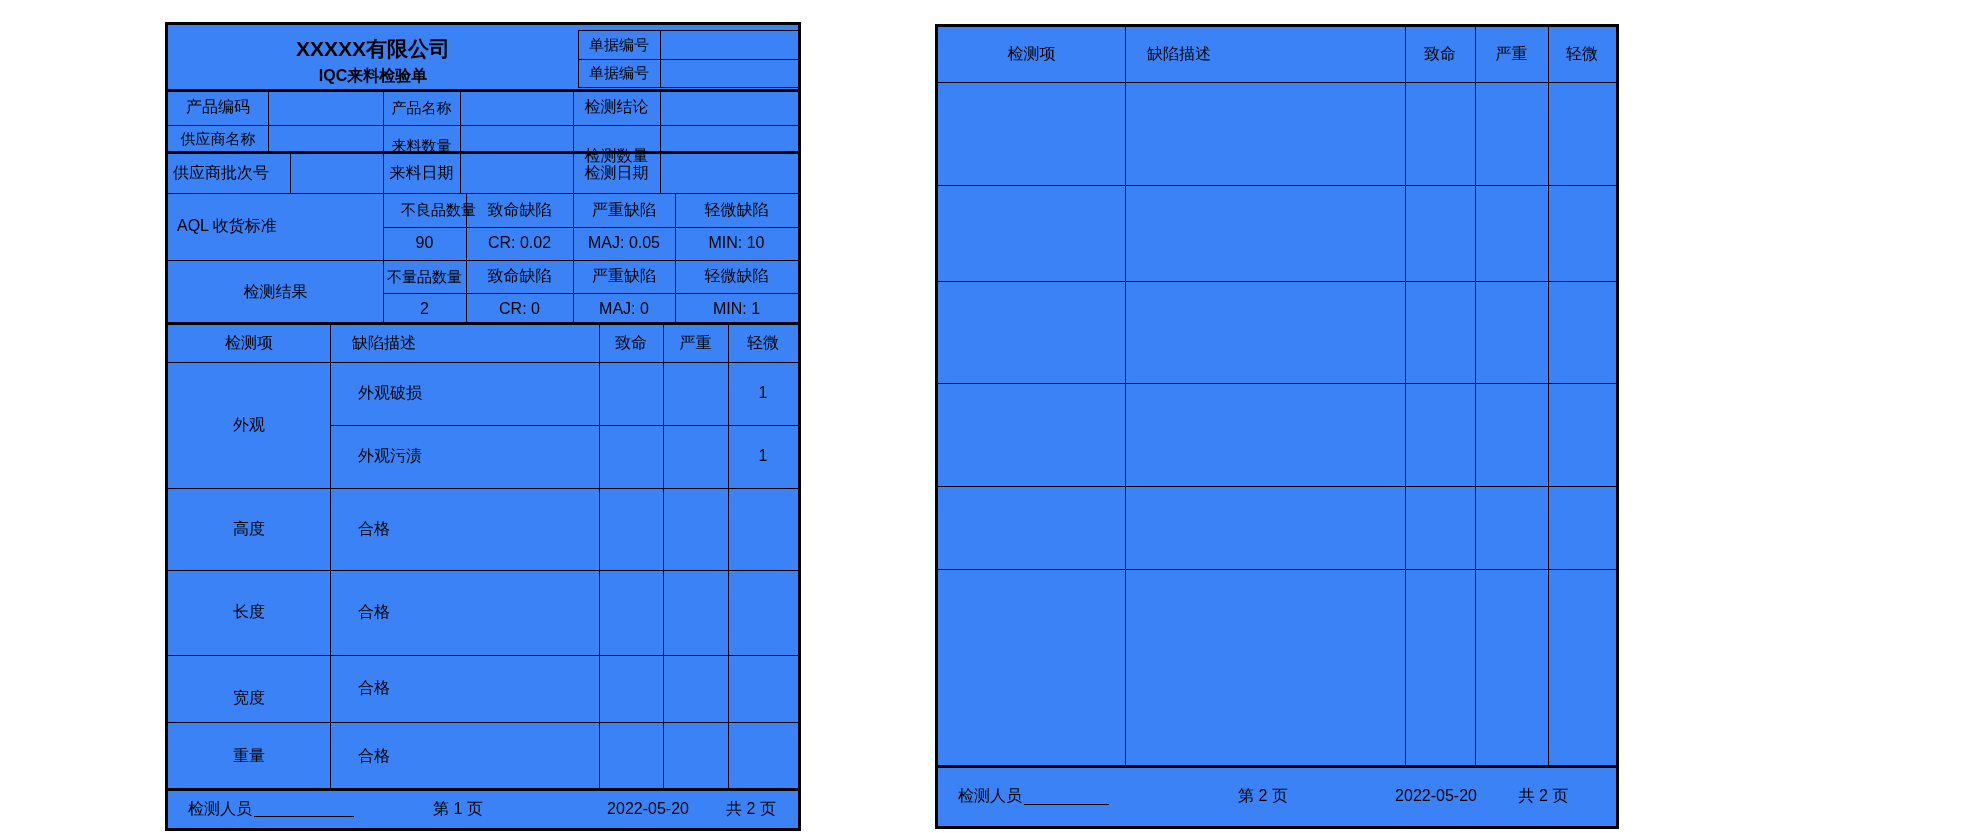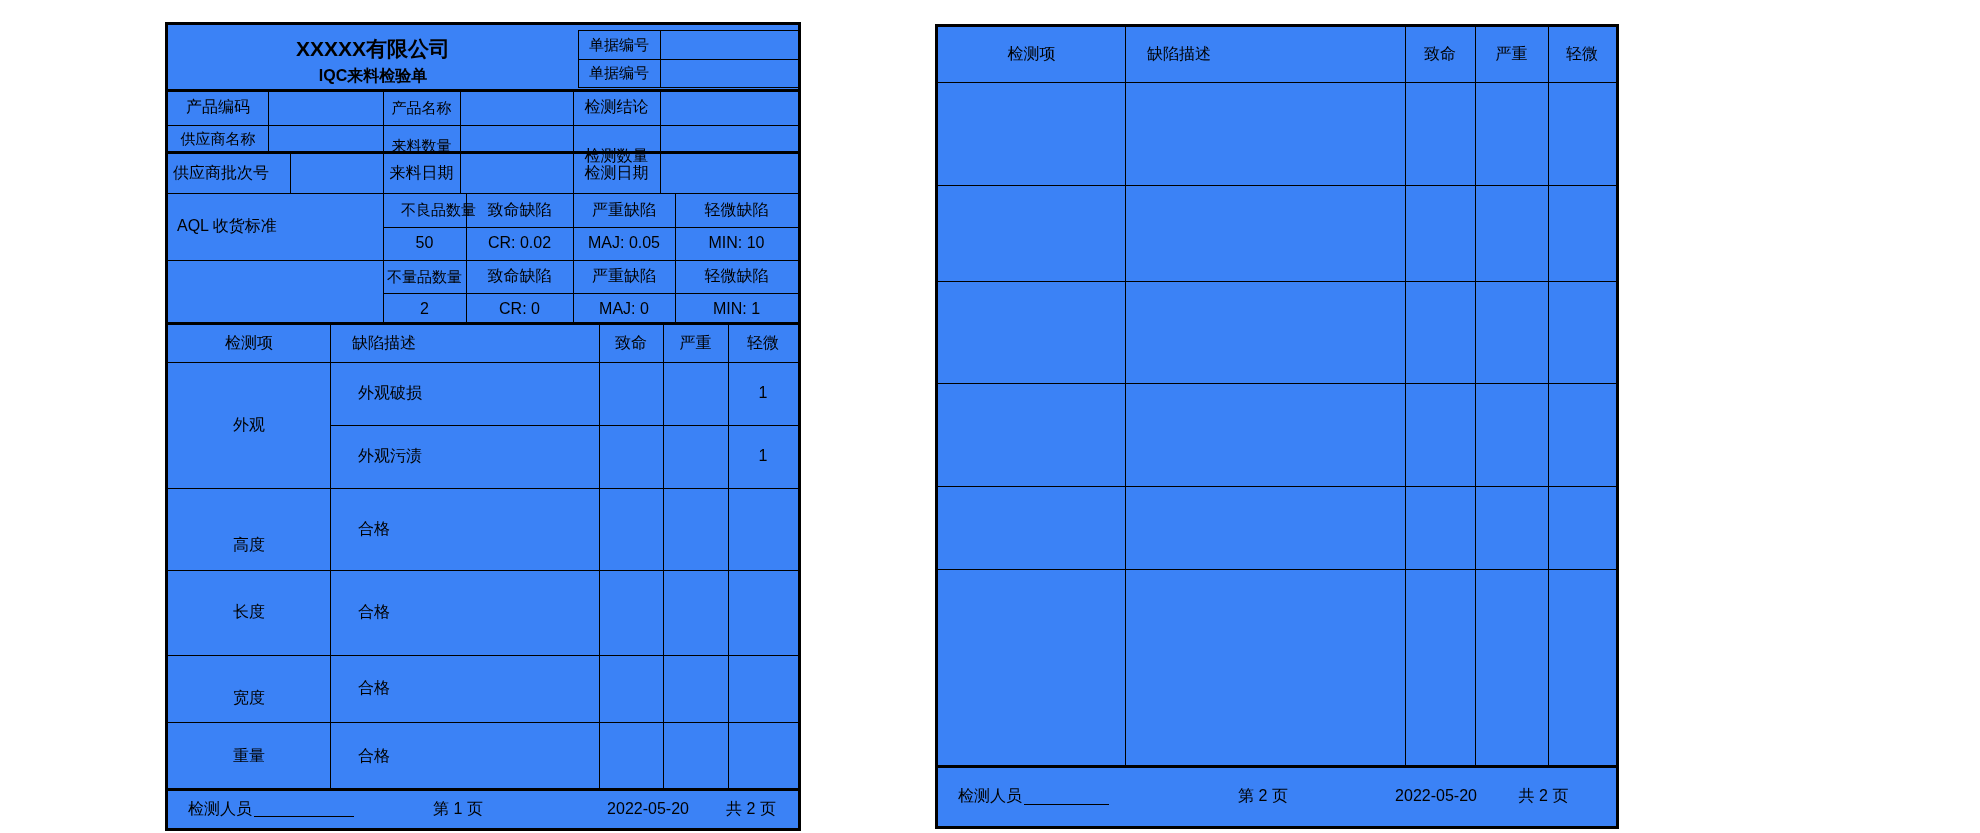--- a/index.html
+++ b/index.html
@@ -47,25 +47,26 @@
   <div class="cell" style="left:215px;top:128px;width:77px;height:40px;">来料日期</div>
   <div class="cell" style="left:292px;top:128px;width:113px;height:40px;"></div>
   <div class="cell" style="left:405px;top:128px;width:87px;height:40px;">检测日期</div>
   <div class="cell" style="left:492px;top:128px;width:138px;height:40px;"></div>
 
   <div class="cell left" style="left:0;top:168px;width:215px;height:67px;padding-left:9px;">AQL 收货标准</div>
   <div class="cell sm" style="left:229px;top:168px;width:83px;height:34px;">不良品数量</div>
   <div class="cell" style="left:298px;top:168px;width:107px;height:34px;">致命缺陷</div>
   <div class="cell" style="left:405px;top:168px;width:102px;height:34px;">严重缺陷</div>
   <div class="cell" style="left:507px;top:168px;width:123px;height:34px;">轻微缺陷</div>
-  <div class="cell" style="left:215px;top:202px;width:83px;height:33px;">50</div>
+  <div class="cell" style="left:215px;top:202px;width:83px;height:33px;">90</div>
   <div class="cell" style="left:298px;top:202px;width:107px;height:33px;">CR: 0.02</div>
   <div class="cell" style="left:405px;top:202px;width:102px;height:33px;">MAJ: 0.05</div>
   <div class="cell" style="left:507px;top:202px;width:123px;height:33px;">MIN: 10</div>
 
+  <div class="cell" style="left:0;top:235px;width:215px;height:65px;">检测结果</div>
   <div class="cell sm" style="left:215px;top:235px;width:83px;height:33px;">不量品数量</div>
   <div class="cell" style="left:298px;top:235px;width:107px;height:33px;">致命缺陷</div>
   <div class="cell" style="left:405px;top:235px;width:102px;height:33px;">严重缺陷</div>
   <div class="cell" style="left:507px;top:235px;width:123px;height:33px;">轻微缺陷</div>
   <div class="cell" style="left:215px;top:268px;width:83px;height:32px;">2</div>
   <div class="cell" style="left:298px;top:268px;width:107px;height:32px;">CR: 0</div>
   <div class="cell" style="left:405px;top:268px;width:102px;height:32px;">MAJ: 0</div>
   <div class="cell" style="left:507px;top:268px;width:123px;height:32px;">MIN: 1</div>
 
   <div class="cell" style="left:0;top:300px;width:162px;height:37px;">检测项</div>
@@ -73,21 +74,21 @@
   <div class="cell" style="left:431px;top:300px;width:64px;height:37px;">致命</div>
   <div class="cell" style="left:495px;top:300px;width:65px;height:37px;">严重</div>
   <div class="cell" style="left:560px;top:300px;width:70px;height:37px;">轻微</div>
 
   <div class="cell" style="left:0;top:337px;width:162px;height:126px;">外观</div>
   <div class="cell left" style="left:162px;top:337px;width:269px;height:63px;padding-left:28px;">外观破损</div>
   <div class="cell" style="left:560px;top:337px;width:70px;height:63px;">1</div>
   <div class="cell left" style="left:162px;top:400px;width:269px;height:63px;padding-left:28px;">外观污渍</div>
   <div class="cell" style="left:560px;top:400px;width:70px;height:63px;">1</div>
 
-  <div class="cell" style="left:0;top:463px;width:162px;height:82px;margin-top:16px;">高度</div>
+  <div class="cell" style="left:0;top:463px;width:162px;height:82px;">高度</div>
   <div class="cell left" style="left:162px;top:463px;width:269px;height:82px;padding-left:28px;">合格</div>
   <div class="cell" style="left:0;top:545px;width:162px;height:85px;">长度</div>
   <div class="cell left" style="left:162px;top:545px;width:269px;height:85px;padding-left:28px;">合格</div>
   <div class="cell" style="left:0;top:640px;width:162px;height:67px;">宽度</div>
   <div class="cell left" style="left:162px;top:630px;width:269px;height:67px;padding-left:28px;">合格</div>
   <div class="cell" style="left:0;top:697px;width:162px;height:68px;">重量</div>
   <div class="cell left" style="left:162px;top:697px;width:269px;height:68px;padding-left:28px;">合格</div>
 
   <div class="cell left" style="left:20px;top:765px;width:220px;height:38px;">
     <span>检测人员</span>

